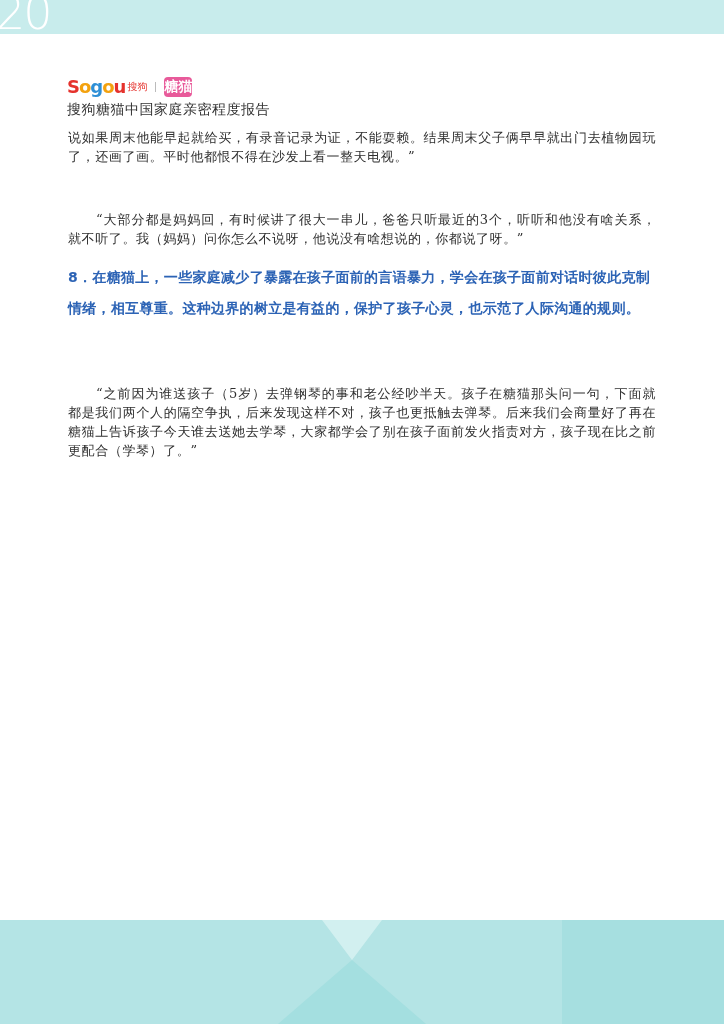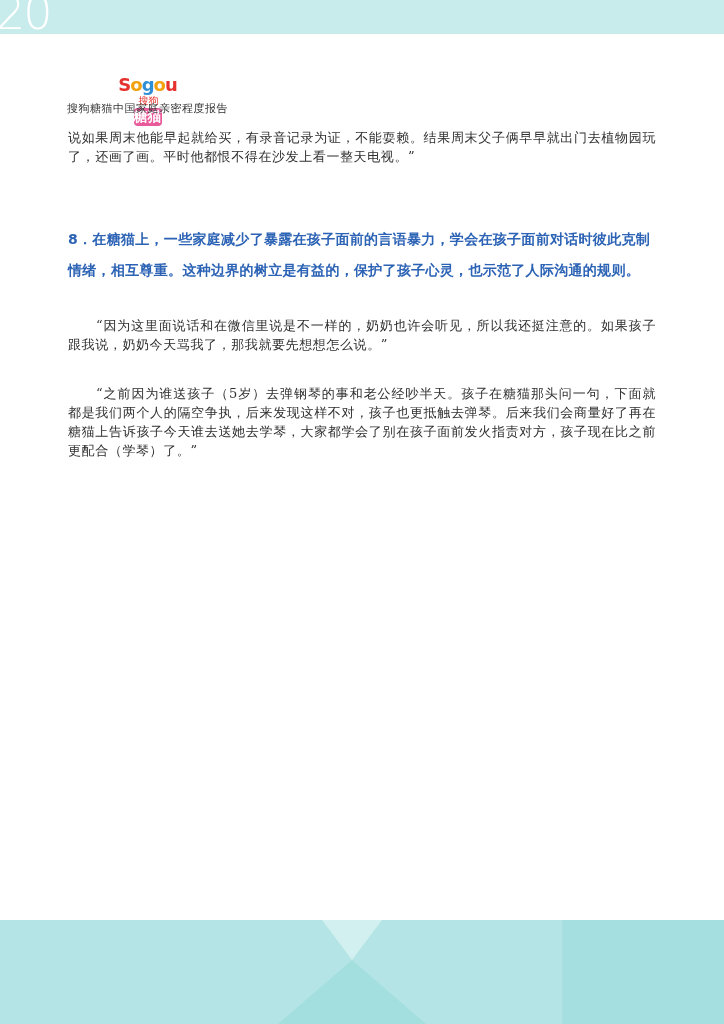--- a/index.html
+++ b/index.html
@@ -11,41 +11,41 @@
     background: #c8ecec;
   }
   .page-number {
     position: absolute; left: -4px; top: -10px;
     font-family: "DejaVu Sans", "Liberation Sans", sans-serif;
     font-size: 46px; font-weight: 200; color: #ffffff; letter-spacing: -2px;
     line-height: 1;
   }
 
   .logo-block { position: absolute; left: 67px; top: 76px; }
-  .logo-row { display: flex; align-items: center; height: 22px; flex-direction: column; }
+  .logo-row { display: flex; align-items: center; height: 22px; }
   .sogou-word {
     font-family: "DejaVu Sans", "Liberation Sans", sans-serif;
     font-weight: bold; font-size: 18px; letter-spacing: -1px; line-height: 1;
   }
   .sogou-word .s { color: #e5322d; }
   .sogou-word .o1 { color: #f3a20f; }
   .sogou-word .g { color: #2e8fd6; }
   .sogou-word .o2 { color: #f3a20f; }
   .sogou-word .u { color: #e5322d; }
   .sogou-cn { font-family: "DejaVu Sans", sans-serif; color: #e5322d; font-size: 10px; margin-left: 2px; }
   .logo-divider { width: 1px; height: 10px; background: #bbbbbb; margin: 0 8px; }
   .tangmao-badge {
     width: 28px; height: 20px; border-radius: 4px;
     background: #e85a9a; color: #fff; font-size: 14px;
     display: flex; align-items: center; justify-content: center;
     font-family: "DejaVu Sans", sans-serif; font-weight: bold;
   }
   .logo-subtitle {
     margin-top: 3px; font-family: "DejaVu Sans", sans-serif;
-    font-size: 11px; color: #333; letter-spacing: 0.5px;
+    font-size: 14px; color: #333; letter-spacing: 0.5px;
   }
 
   .content { position: absolute; left: 68px; top: 128px; width: 588px; }
   .para {
     font-size: 13px; line-height: 19px; color: #2f2f2f; text-align: justify;
     letter-spacing: 0.6px;
   }
   .para.indent { text-indent: 28px; }
   .heading {
     font-family: "DejaVu Sans", "Liberation Sans", sans-serif;
@@ -88,24 +88,24 @@
     <span class="logo-divider"></span>
     <span class="tangmao-badge">糖猫</span>
   </div>
   <div class="logo-subtitle">搜狗糖猫中国家庭亲密程度报告</div>
 </div>
 
 <div class="content">
   <p class="para">说如果周末他能早起就给买，有录音记录为证，不能耍赖。结果周末父子俩早早就出门去植物园玩了，还画了画。平时他都恨不得在沙发上看一整天电视。”</p>
   <div class="gap-s"></div>
   <div class="gap-m"></div>
+  <p class="para indent">“大部分都是妈妈回，有时候讲了很大一串儿，爸爸只听最近的3个，听听和他没有啥关系，就不听了。我（妈妈）问你怎么不说呀，他说没有啥想说的，你都说了呀。”</p>
   <div class="gap-s"></div>
   <h3 class="heading">8．在糖猫上，一些家庭减少了暴露在孩子面前的言语暴力，学会在孩子面前对话时彼此克制情绪，相互尊重。这种边界的树立是有益的，保护了孩子心灵，也示范了人际沟通的规则。</h3>
   <div class="gap-m"></div>
-  <p class="para indent">“因为这里面说话和在微信里说是不一样的，奶奶也许会听见，所以我还挺注意的。如果孩子跟我说，奶奶今天骂我了，那我就要先想想怎么说。”</p>
   <div class="gap-m"></div>
   <p class="para indent">“之前因为谁送孩子（5岁）去弹钢琴的事和老公经吵半天。孩子在糖猫那头问一句，下面就都是我们两个人的隔空争执，后来发现这样不对，孩子也更抵触去弹琴。后来我们会商量好了再在糖猫上告诉孩子今天谁去送她去学琴，大家都学会了别在孩子面前发火指责对方，孩子现在比之前更配合（学琴）了。”</p>
 </div>
 
 <div class="bottom-band">
   <div class="bottom-right-block"></div>
   <div class="bottom-triangle-up"></div>
   <div class="bottom-triangle-down"></div>
 </div>
 

